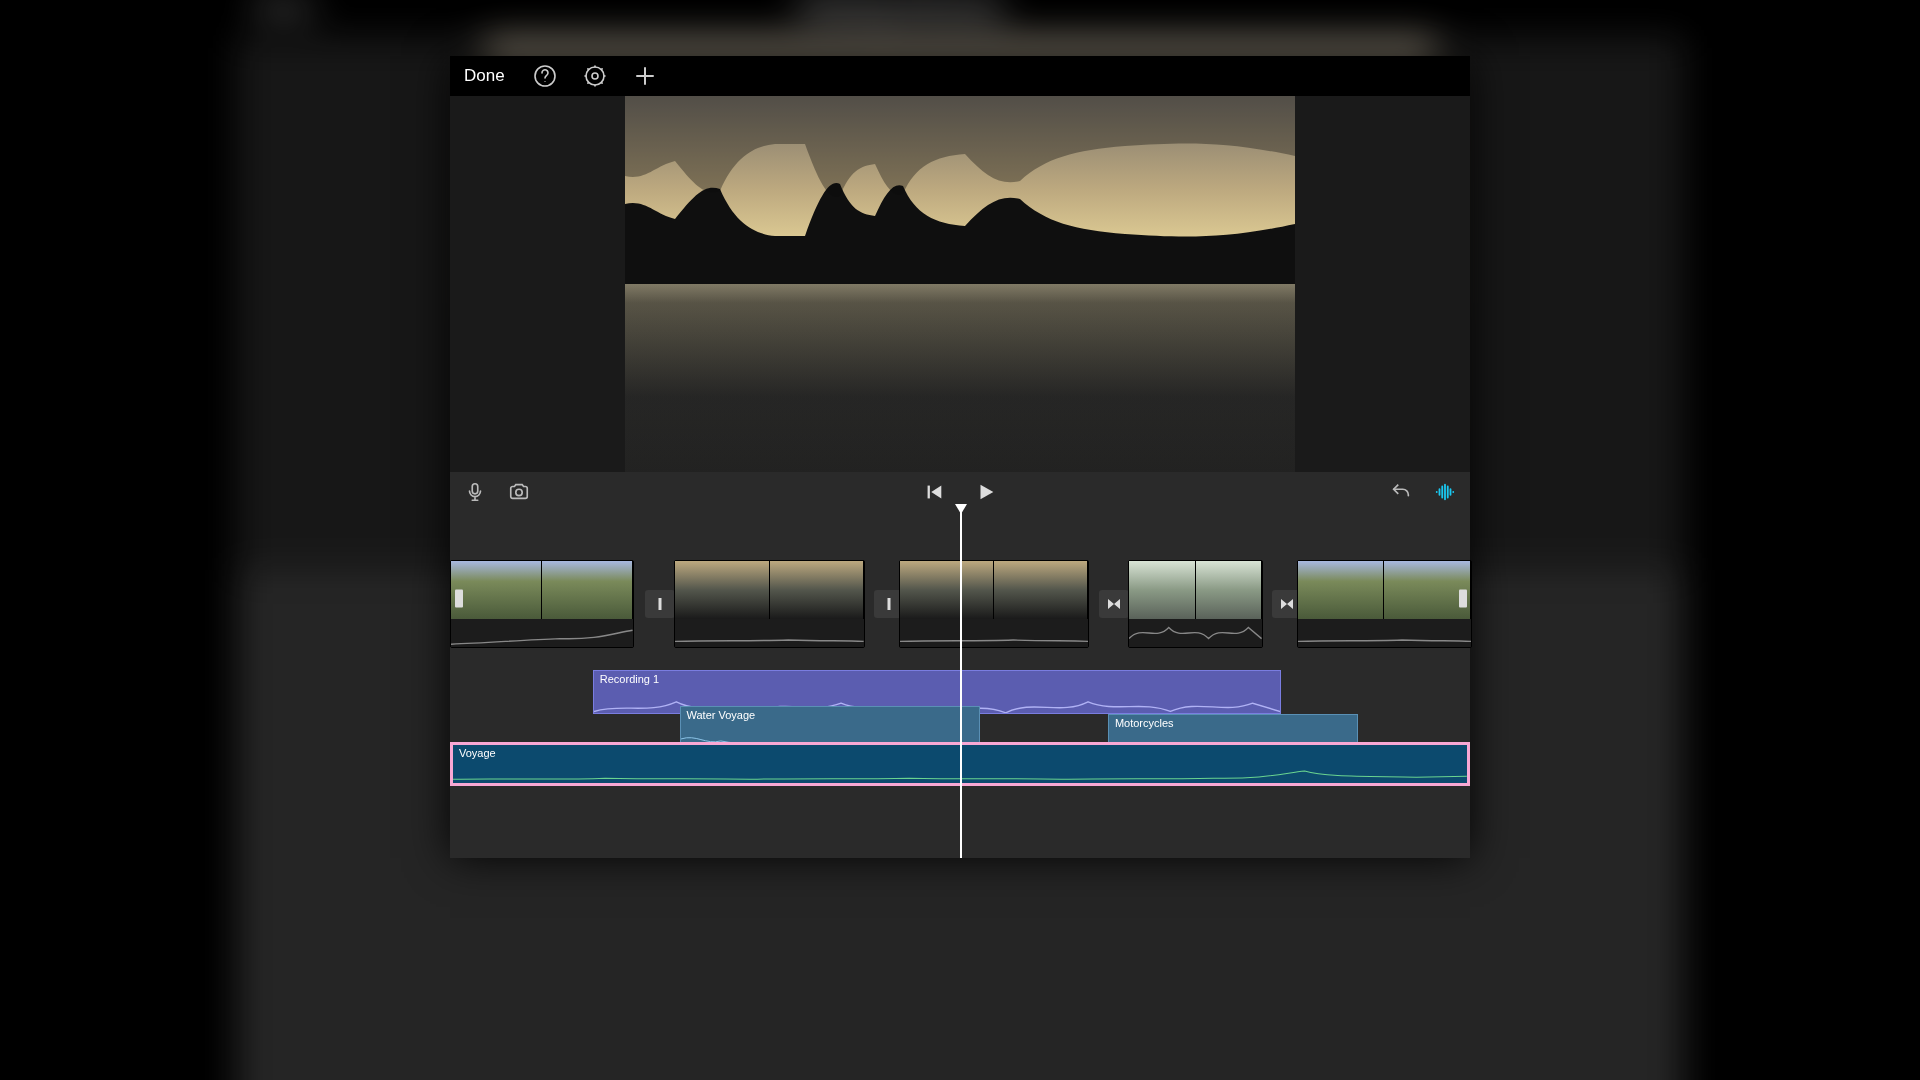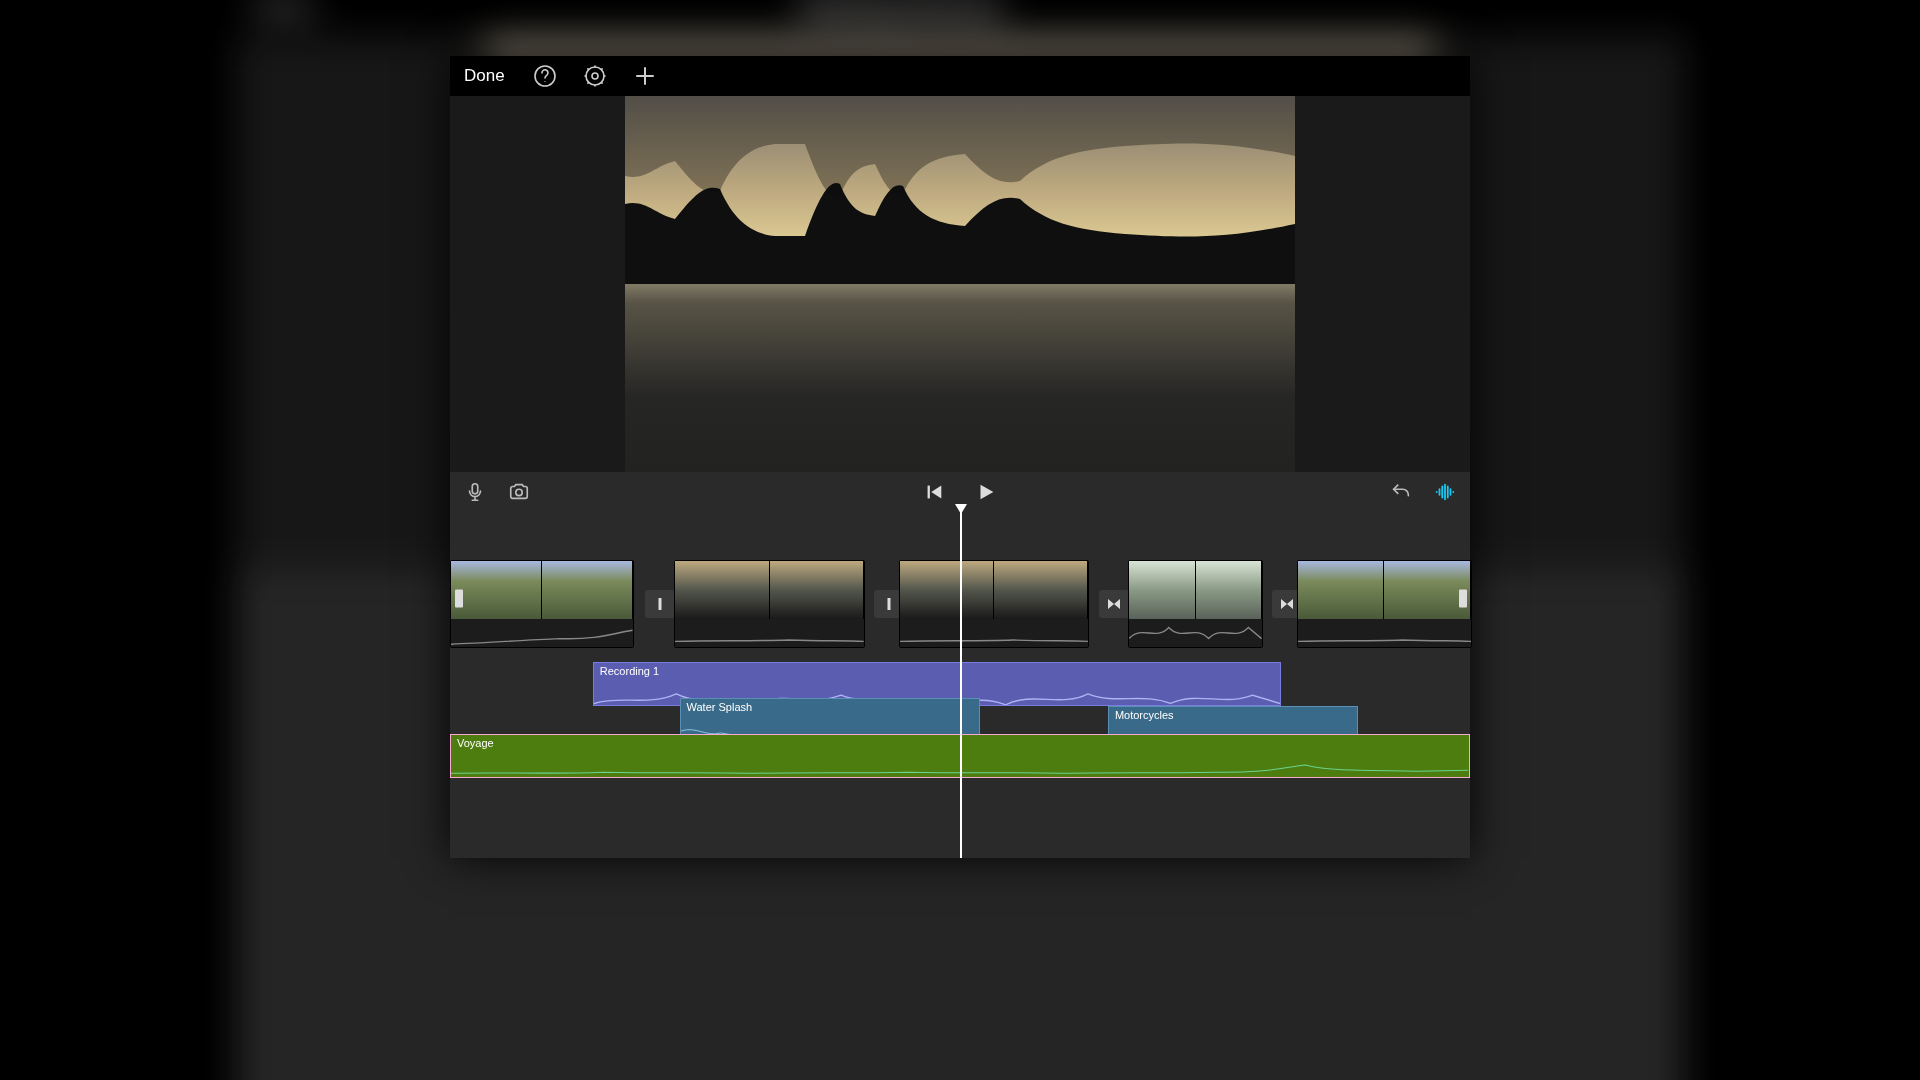--- a/index.html
+++ b/index.html
@@ -54,27 +54,27 @@
 .clip-handle{position:absolute;top:50%;transform:translateY(-80%);width:8px;height:18px;background:#ddd;border-radius:1px;}
 .clip-handle.l{left:4px;}
 .clip-handle.r{right:4px;}
 
 .trans{width:30px;height:28px;background:#3a3a3a;border-radius:3px;display:flex;align-items:center;justify-content:center;align-self:center;margin:0 6px;cursor:pointer;}
 .trans svg{width:14px;height:14px;}
 
 
 .audio-tracks{margin-top:6px;}
 .atrack{position:relative;height:32px;margin-bottom:4px;}
-.aclip{position:absolute;top:8px;height:44px;border-radius:0;overflow:hidden;font-size:11px;padding:2px 6px 0 6px;box-sizing:border-box;cursor:pointer;}
+.aclip{position:absolute;top:16px;height:44px;border-radius:0;overflow:hidden;font-size:11px;padding:2px 6px 0 6px;box-sizing:border-box;cursor:pointer;}
 .aclip .wave{position:absolute;left:0;right:0;bottom:0;height:18px;}
 .aclip.purple{background:#5b5db0;border:1px solid #7a7de0;}
 .aclip.purple .wave svg path{stroke:#b0b2f5;}
 .aclip.blue{background:#3a6a8a;border:1px solid #5a90b5;}
 .aclip.blue .wave svg path{stroke:#8cc5e8;}
-.aclip.green{background:#4d7c0f;border:1px solid #f9a8d4;}
+.aclip.green{background:#0c4a6e;border:3px solid #f9a8d4;}
 .aclip.green .wave svg path{stroke:#6ad590;}
 .aclip-label{position:relative;z-index:2;color:#fff;}
 </style>
 </head>
 <body>
 
 <div class="bg-blur">
   <div class="shadow-app" style="width:1020px;">
     <div class="nav">
         <span class="nav-done">Done</span>
@@ -263,21 +263,21 @@
       <div class="atrack">
         <div class="aclip purple" style="left:14%;width:67.5%;">
           <span class="aclip-label">Recording 1</span>
           <div class="wave"><svg viewBox="0 0 500 18" preserveAspectRatio="none">
                 <path d="M0 12 C20 6 40 14 60 5 C80 15 100 4 120 12 C140 3 160 14 180 6 C200 14 220 4 240 12 C260 14 280 5 300 13 C320 3 340 15 360 5 C380 13 400 4 420 12 C440 3 460 14 480 6 L500 12" fill="none" stroke-width="1"></path>
               </svg></div>
         </div>
       </div>
       <div class="atrack">
         <div class="aclip blue" style="left:22.5%;width:29.5%;">
-          <span class="aclip-label">Water Splash</span>
+          <span class="aclip-label">Water Voyage</span>
           <div class="wave"><svg viewBox="0 0 300 18" preserveAspectRatio="none">
                 <path d="M0 8 C15 3 25 14 40 10 C60 14 80 13 100 14 C140 15 180 14 220 15 C260 14 280 15 300 14" fill="none" stroke-width="1"></path>
               </svg></div>
         </div>
         <div class="aclip blue" style="left:64.5%;width:24.5%;margin-top:8px;">
           <span class="aclip-label">Motorcycles</span>
           <div class="wave"><svg viewBox="0 0 250 18" preserveAspectRatio="none">
                 <path d="M0 14 C20 13 40 15 60 13 C80 15 100 12 120 14 C140 8 150 4 160 12 C180 14 200 13 220 14 L250 13" fill="none" stroke-width="1"></path>
               </svg></div>
         </div>

